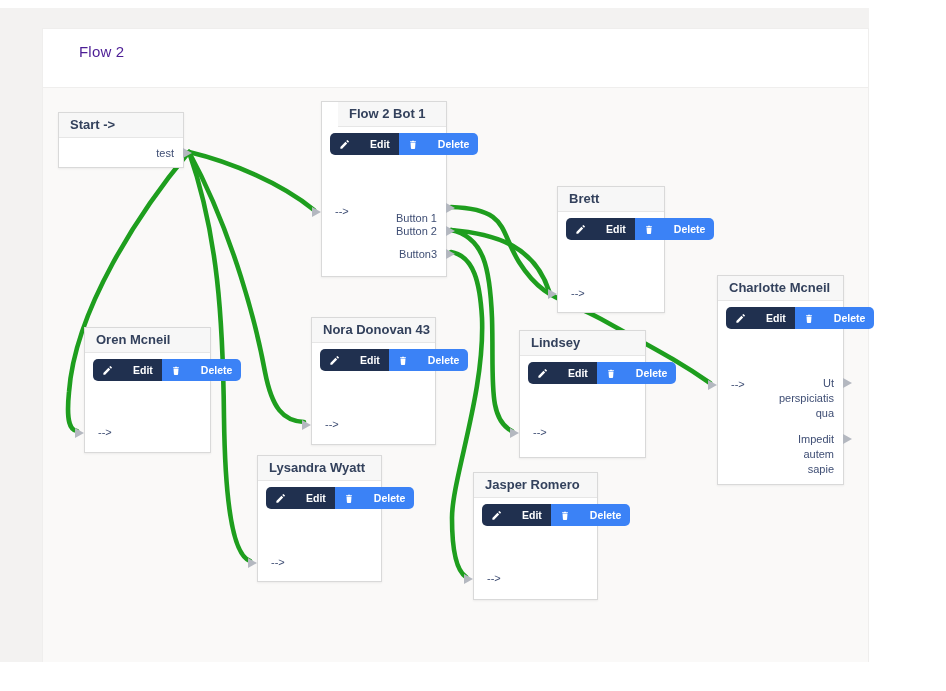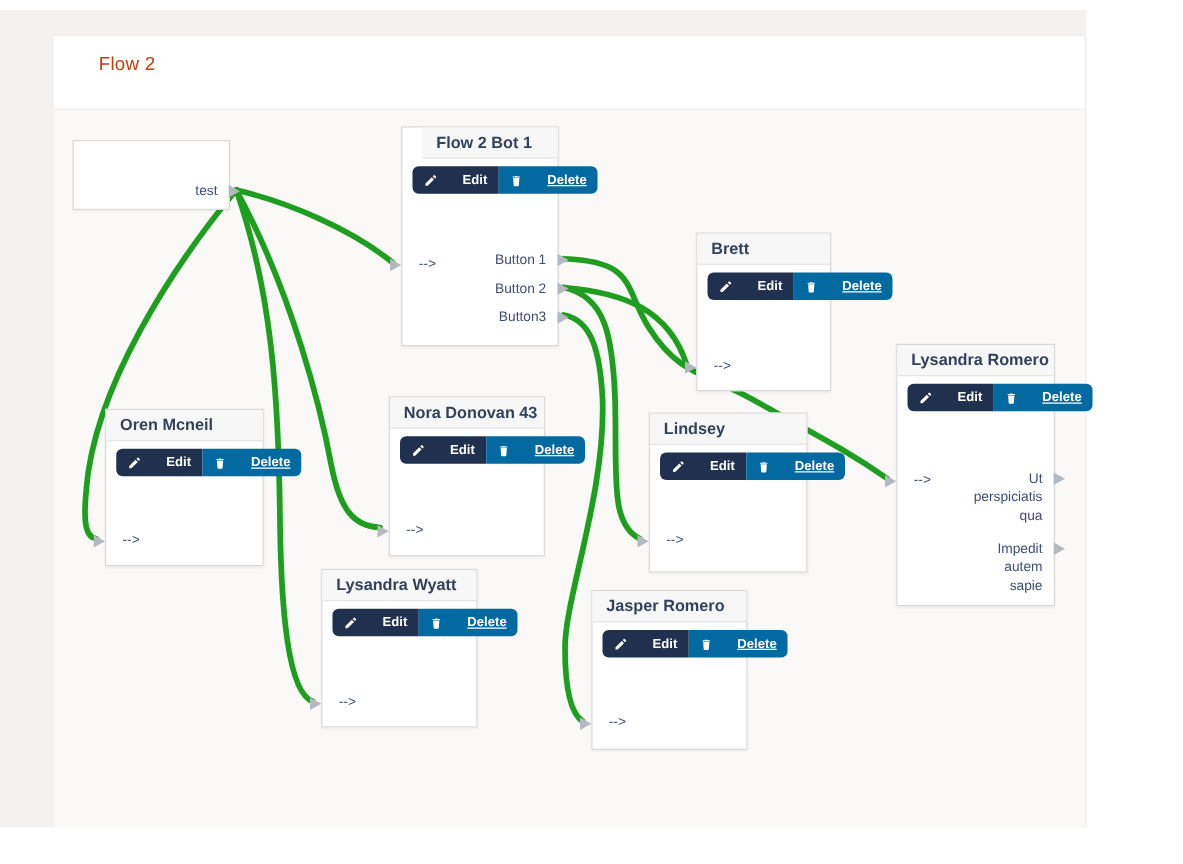--- a/index.html
+++ b/index.html
@@ -1,28 +1,28 @@
 <!DOCTYPE html>
 <html><head>
 <meta charset="utf-8">
 <style>
   html,body{margin:0;padding:0;background:#ffffff;font-family:"Liberation Sans",sans-serif;}
   #stage{position:relative;width:946px;height:691px;background:#ffffff;overflow:hidden;}
   #app-bg{position:absolute;left:0;top:8px;width:869px;height:654px;background:#f3f2f1;}
   #header-card{position:absolute;left:42px;top:28px;width:827px;height:60px;background:#ffffff;border:1px solid #efeeed;box-sizing:border-box;}
-  #page-title{position:absolute;left:36px;top:14px;font-size:15px;color:#c2410c;letter-spacing:.2px;}
+  #page-title{position:absolute;left:36px;top:14px;font-size:15px;color:#4c1d95;letter-spacing:.2px;}
   #canvas{position:absolute;left:42px;top:88px;width:827px;height:574px;background:#faf9f8;border-left:1px solid #efeeed;border-right:1px solid #efeeed;box-sizing:border-box;}
   #wires{position:absolute;left:0;top:0;width:827px;height:574px;z-index:1;}
   #wires path{fill:none;stroke:#1e9e1e;stroke-width:4.6px;stroke-linecap:round;}
   .node{position:absolute;background:#ffffff;border:1px solid #d9d9d9;box-shadow:0 1px 2px rgba(0,0,0,.06);box-sizing:border-box;z-index:2;}
   .node-header{height:24px;line-height:24px;background:#f7f7f7;border-bottom:1px solid #e6e6e6;padding:0 11px;font-size:13px;font-weight:bold;color:#33415c;white-space:nowrap;overflow:hidden;}
   .btn-row{position:absolute;left:8px;top:31px;display:flex;}
   .btn{height:22px;display:flex;align-items:center;gap:20px;padding:0 9px;font-size:10.5px;font-weight:bold;color:#ffffff;cursor:pointer;}
   .btn-edit{background:#20304f;border-radius:5px 0 0 5px;}
-  .btn-delete{background:#0369a1;border-radius:0 5px 5px 0;text-decoration:underline;}
+  .btn-delete{background:#3b82f6;border-radius:0 5px 5px 0;}
   .btn svg{display:block;}
   .io-label{position:absolute;font-size:11px;color:#3f4e74;white-space:nowrap;}
   .in-label{left:13px;}
   .out-label{right:9px;text-align:right;line-height:15px;}
   .port{position:absolute;width:0;height:0;border-top:5px solid transparent;border-bottom:5px solid transparent;border-left:9px solid #b4b8c0;}
   .port-in{left:-10px;}
   .port-out{right:-9px;}
 </style>
 </head>
 <body>
@@ -38,20 +38,21 @@
         <path d="M 146,64 C 96,124 32,222 26,304 C 23,334 27,342 34,343"></path>
         <path d="M 146,64 C 191,147 214,240 222,284 C 229,320 240,333 261,334"></path>
         <path d="M 146,64 C 175,147 180,232 181,330 C 182,404 188,466 207,473"></path>
         <path d="M 408,119 C 466,121 456,142 476,174 C 500,212 520,210 558,231 C 610,260 634,272 667,295"></path>
         <path d="M 408,142 C 456,146 492,160 506,203"></path>
         <path d="M 408,142 C 441,149 447,180 449,230 C 451,290 444,331 469,343"></path>
         <path d="M 408,164 C 431,168 437,195 439,230 C 442,305 409,390 409,430 C 409,464 414,483 423,489"></path>
       </svg>
     <div id="nodes">
         <div class="node" style="left: 15px; top: 24px; width: 126px; height: 56px;">
+    <div class="node-header">Start -&gt;</div>
   <div class="port port-out" style="top: 35px;"></div>
           <div class="io-label out-label" style="top: 33px;">
             <div>test</div>
           </div>
         </div>
         <div class="node" style="left: 278px; top: 13px; width: 126px; height: 176px; padding-left: 16px;">
     <div class="node-header">Flow 2 Bot 1</div>
   <div class="btn-row">
             <div class="btn btn-edit">
               <svg width="11" height="11" viewBox="0 0 24 24">
@@ -63,21 +64,21 @@
             <div class="btn btn-delete">
               <svg width="10" height="11" viewBox="0 0 24 24">
                 <path fill="#fff" d="M6 7h12l-1 14a2 2 0 0 1-2 2H9a2 2 0 0 1-2-2L6 7zm3-3l1-1h4l1 1h4v2H5V4h4z"></path>
               </svg>
               <span>Delete</span>
             </div>
           </div>
           <div class="port port-in" style="top: 105px;"></div>
           <div class="io-label in-label" style="top: 103px;">--&gt;</div>
           <div class="port port-out" style="top: 101px;"></div>
-          <div class="io-label out-label" style="top: 99px;">
+          <div class="io-label out-label" style="top: 109px;">
             <div>Button 1</div>
           </div>
           <div class="port port-out" style="top: 124px;"></div>
           <div class="io-label out-label" style="top: 122px;">
             <div>Button 2</div>
           </div>
           <div class="port port-out" style="top: 147px;"></div>
           <div class="io-label out-label" style="top: 145px;">
             <div>Button3</div>
           </div>
@@ -96,21 +97,21 @@
               <svg width="10" height="11" viewBox="0 0 24 24">
                 <path fill="#fff" d="M6 7h12l-1 14a2 2 0 0 1-2 2H9a2 2 0 0 1-2-2L6 7zm3-3l1-1h4l1 1h4v2H5V4h4z"></path>
               </svg>
               <span>Delete</span>
             </div>
           </div>
           <div class="port port-in" style="top: 102px;"></div>
           <div class="io-label in-label" style="top: 100px;">--&gt;</div>
         </div>
         <div class="node" style="left: 674px; top: 187px; width: 127px; height: 210px;">
-    <div class="node-header">Lysandra Romero</div>
+    <div class="node-header">Charlotte Mcneil</div>
   <div class="btn-row">
             <div class="btn btn-edit">
               <svg width="11" height="11" viewBox="0 0 24 24">
                 <path fill="#fff" d="M3 17.2V21h3.8L17.9 9.9l-3.8-3.8L3 17.2zM21.4 6.4a1 1 0 0 0 0-1.4l-2.4-2.4a1 1 0 0 0-1.4 0l-1.9 1.9 3.8 3.8 1.9-1.9z"></path>
                 <path fill="#fff" d="M2 22h9v2H2z" opacity="0"></path>
               </svg>
               <span>Edit</span>
             </div>
             <div class="btn btn-delete">
               <svg width="10" height="11" viewBox="0 0 24 24">

